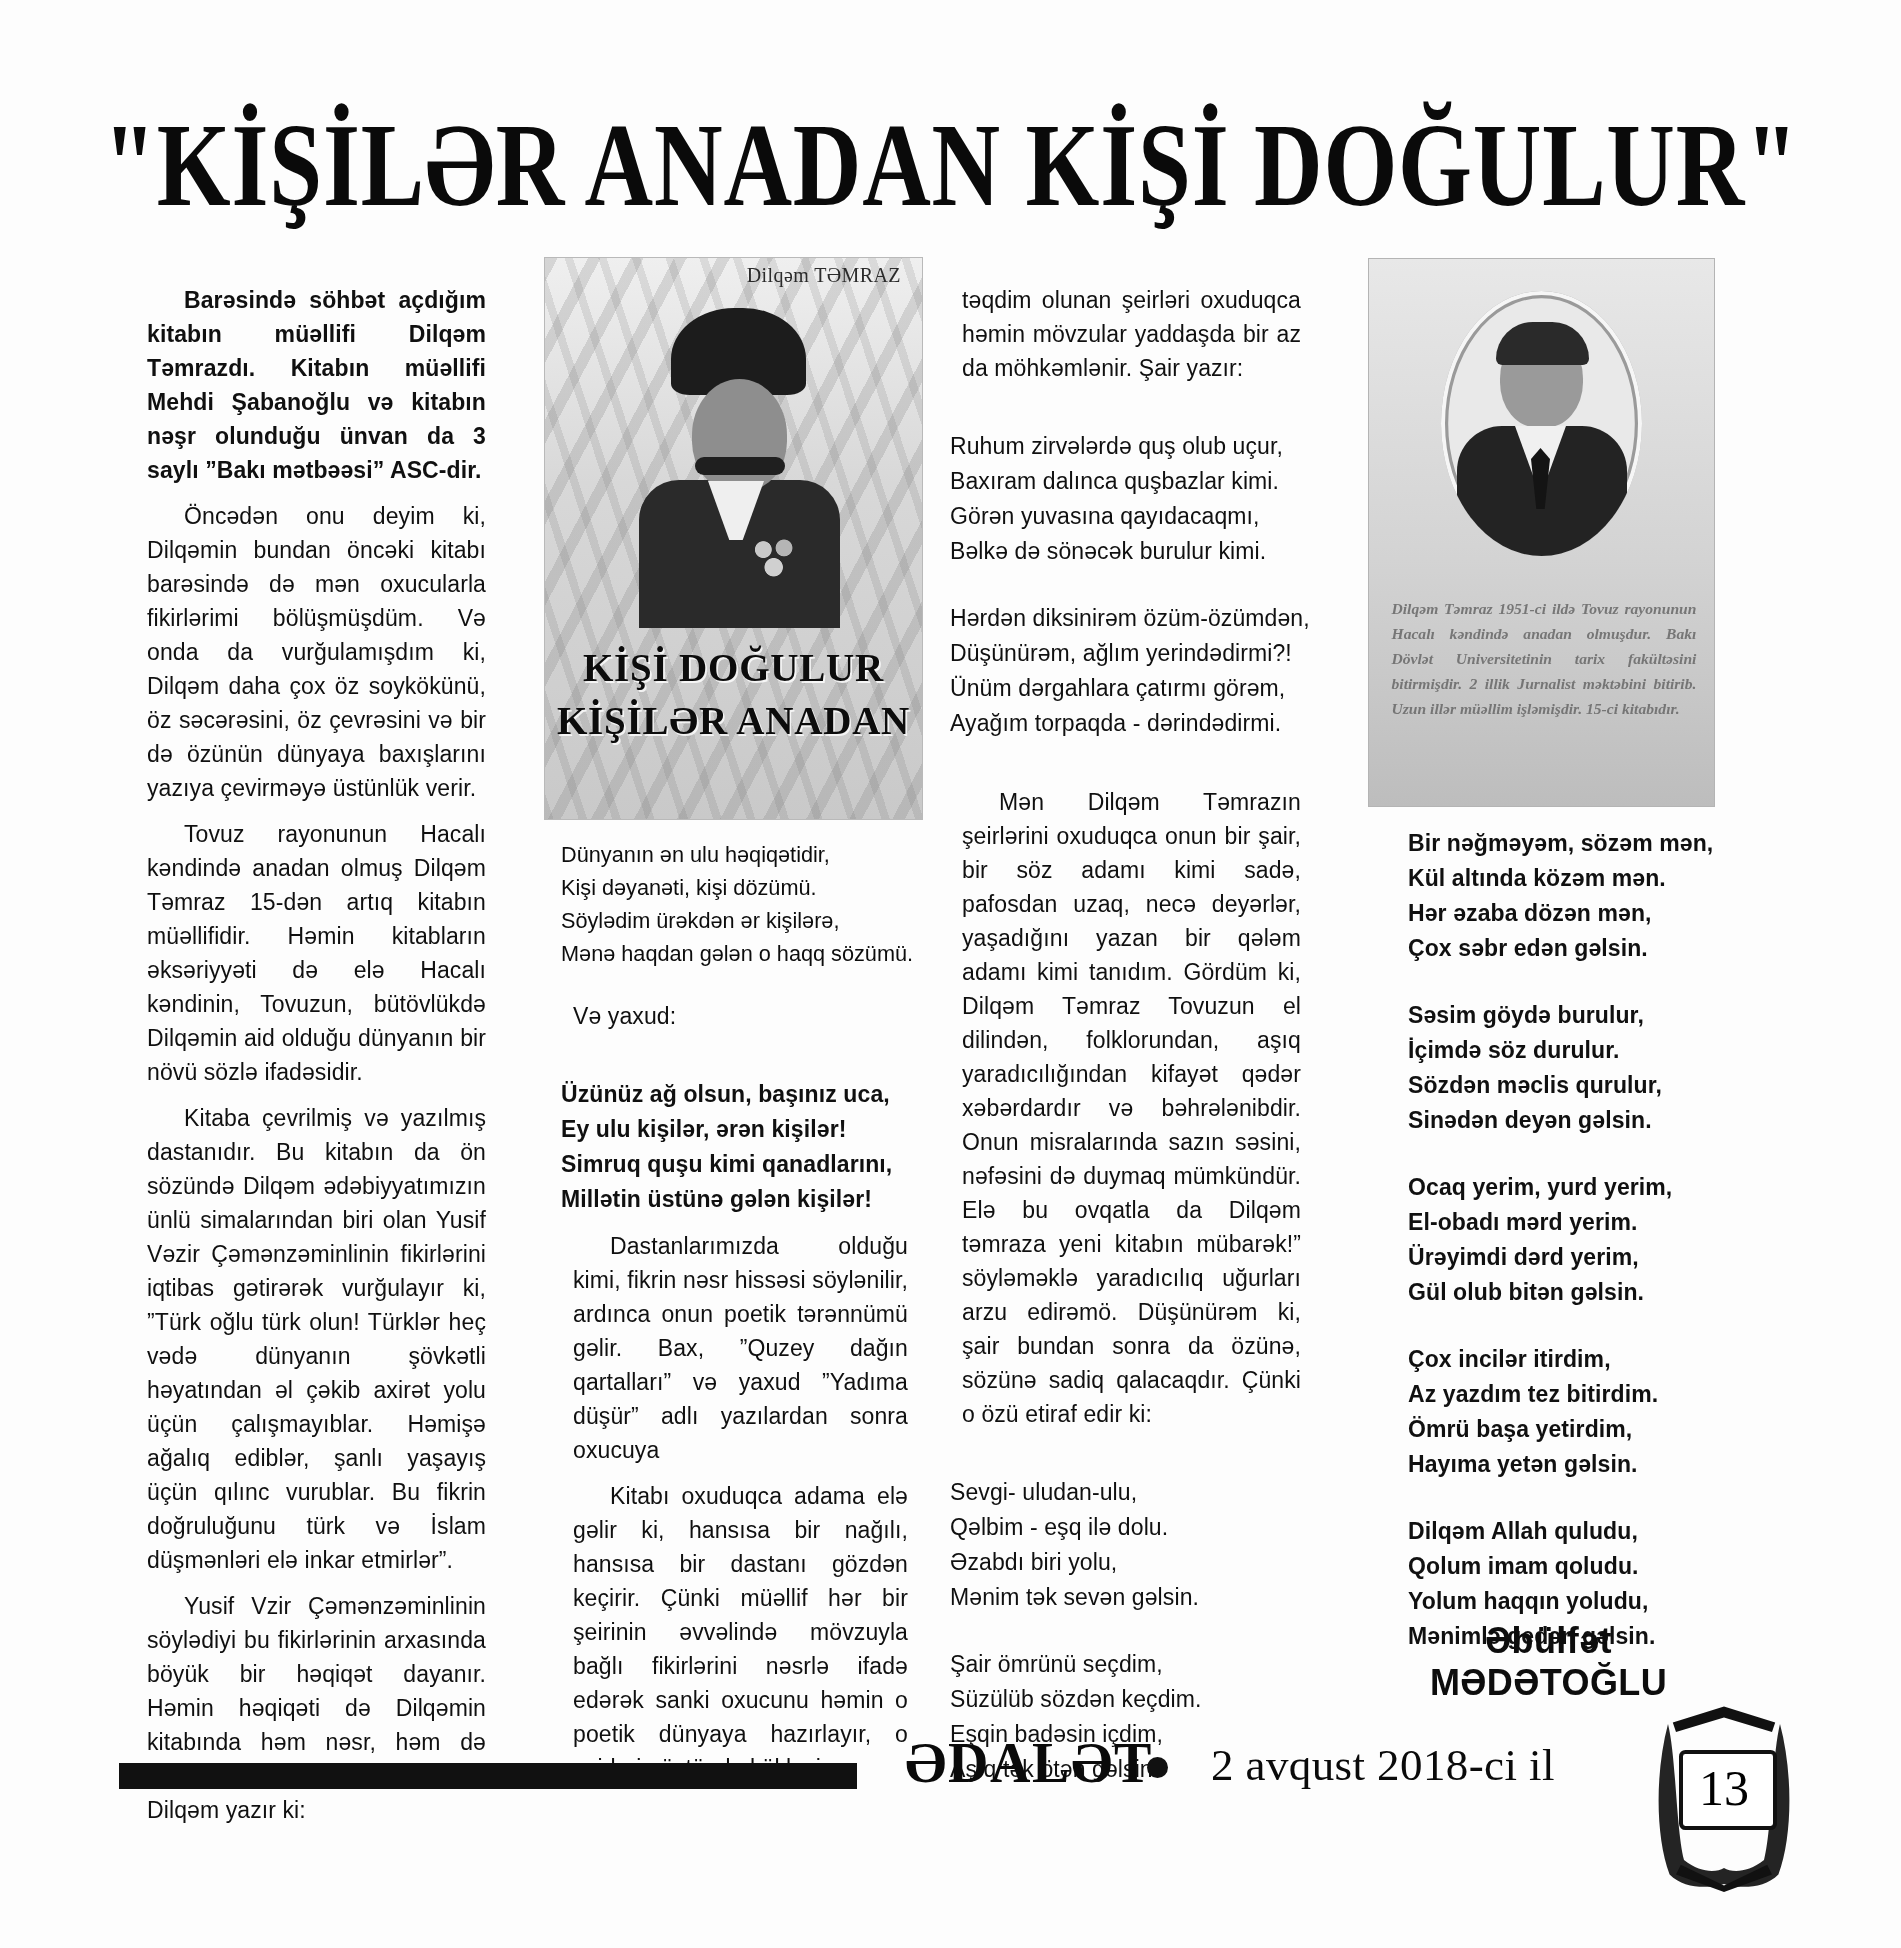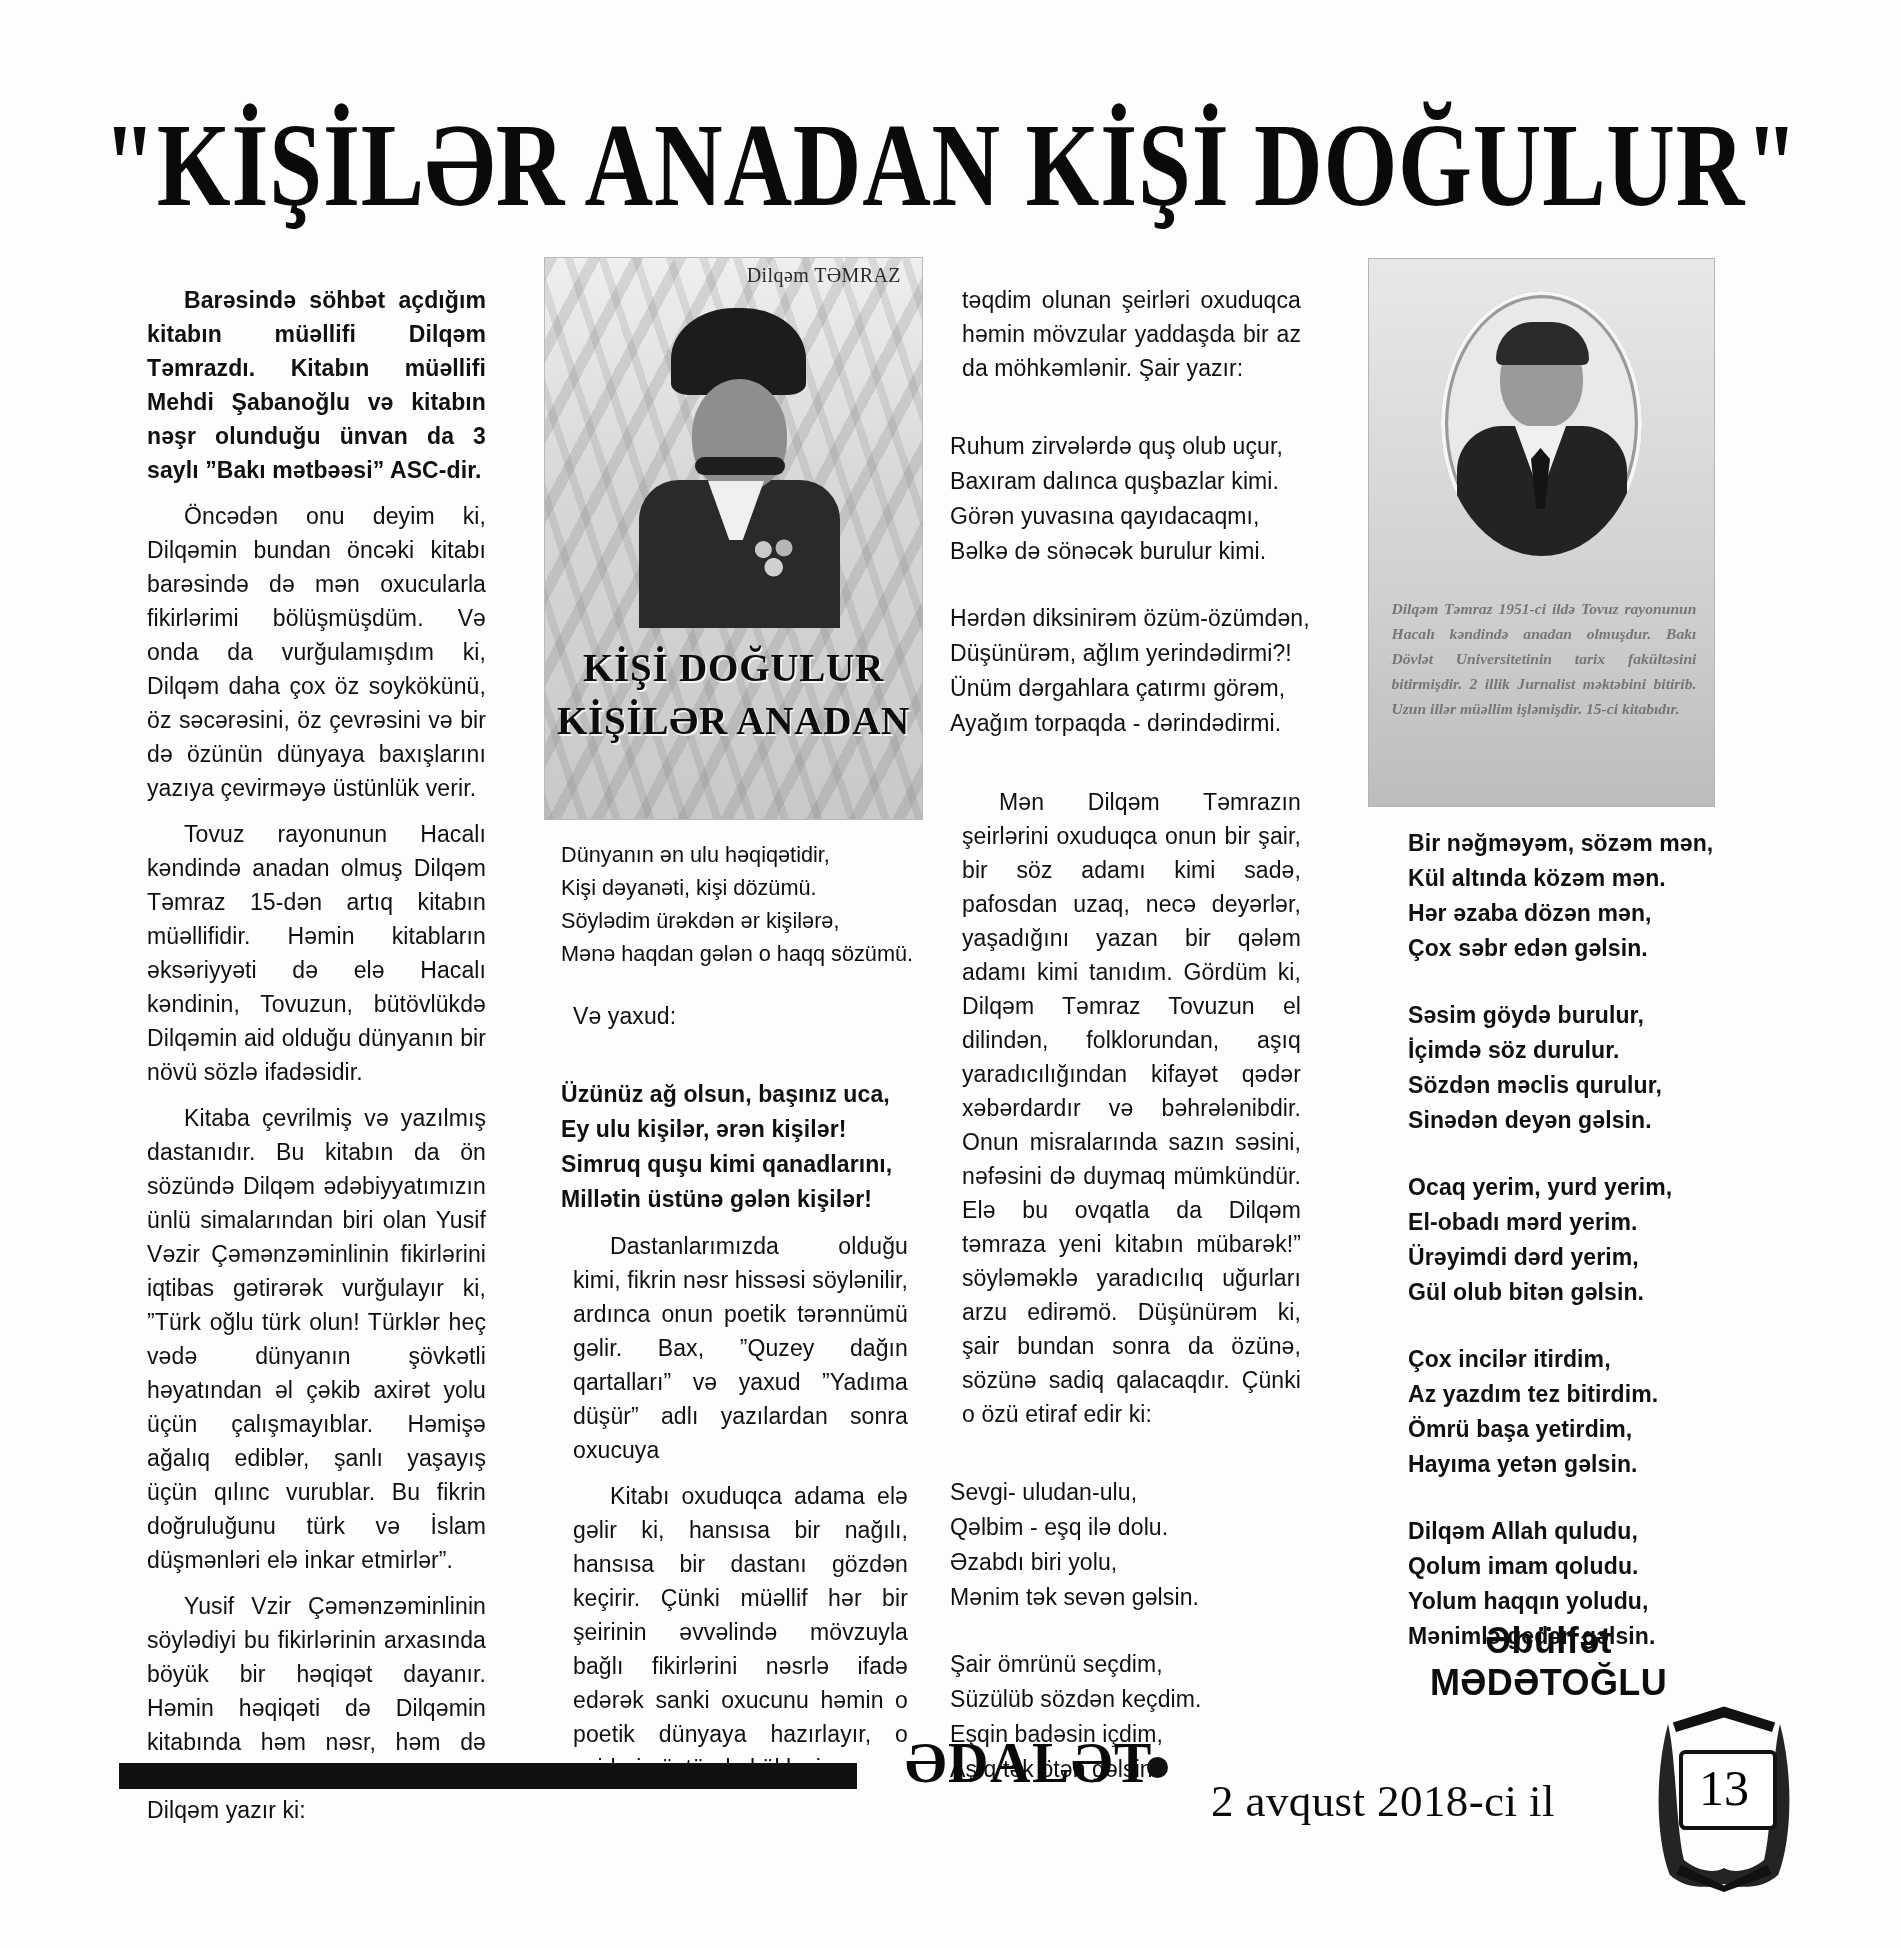--- a/index.html
+++ b/index.html
@@ -339,21 +339,20 @@
     background: #111;
   }
   .date {
     position: absolute;
     left: 1211px;
     top: 1739px;
     font-family: "Liberation Serif", serif;
     font-size: 45px;
     color: #0a0a0a;
     letter-spacing: 0.4px;
-    margin-top: 36px;
   }
   .page-badge {
     position: absolute;
     left: 1652px;
     top: 1700px;
     width: 144px;
     height: 192px;
   }
   .page-badge .wreath {
     position: absolute;

